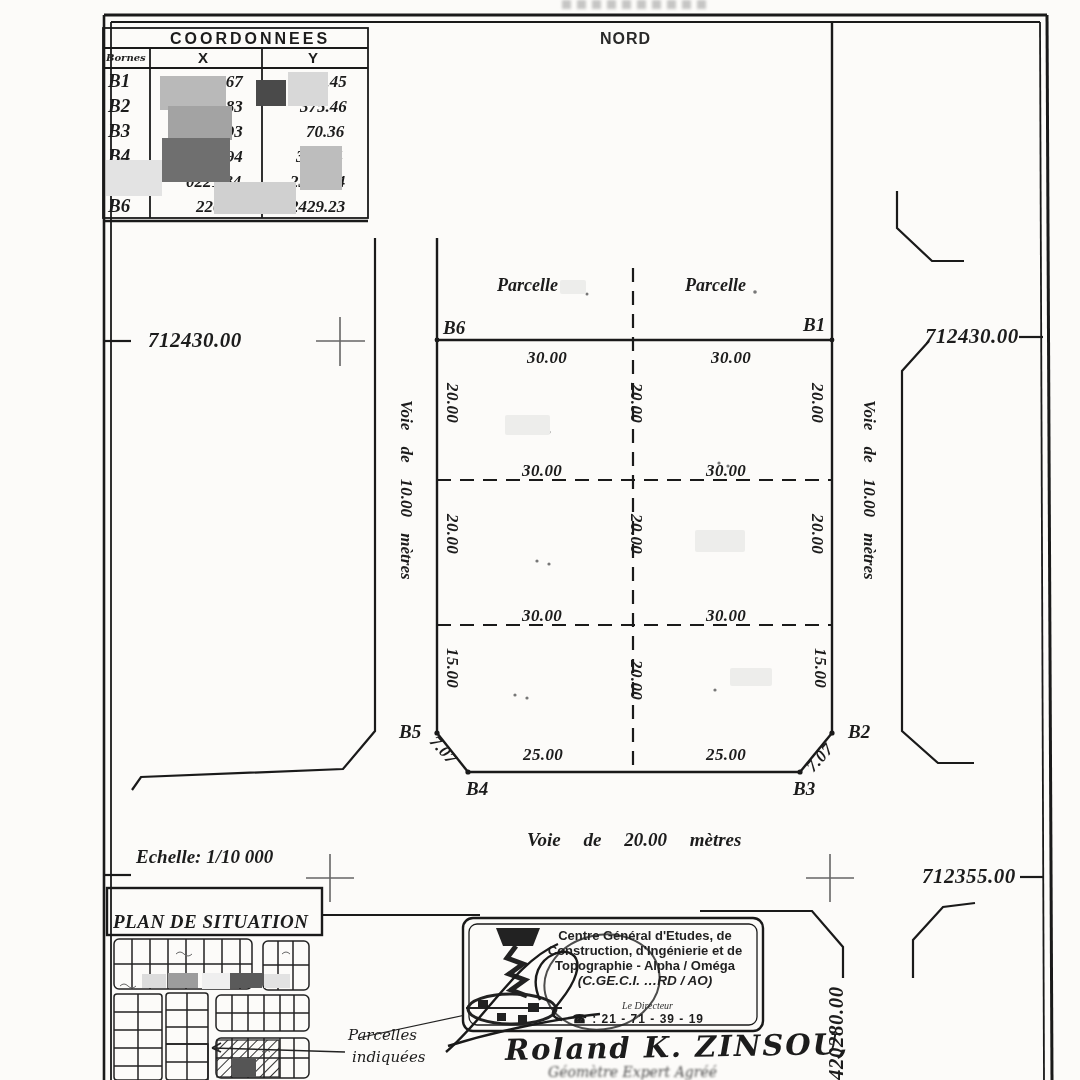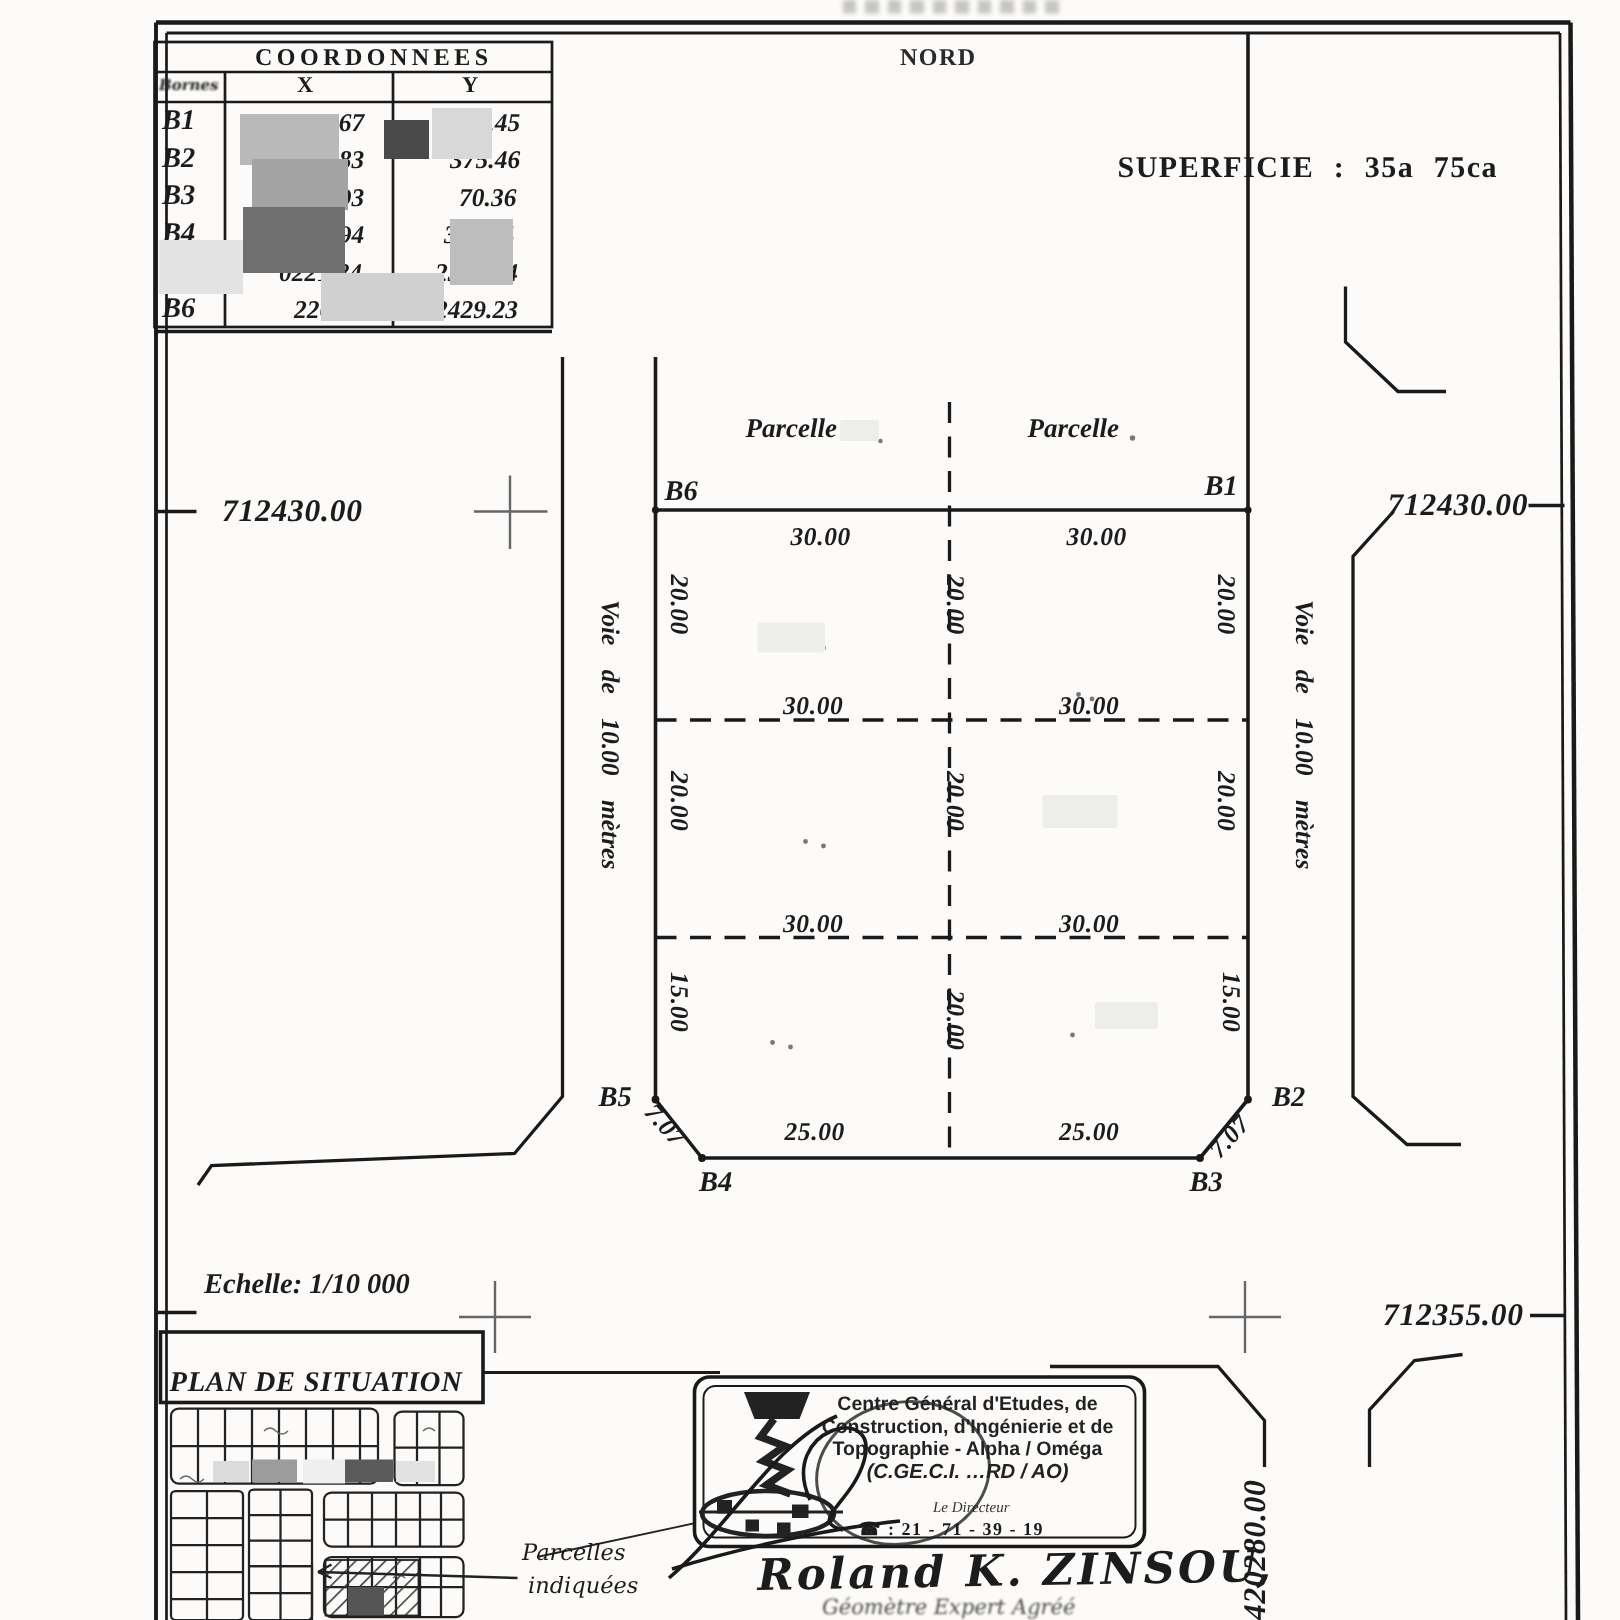--- a/index.html
+++ b/index.html
@@ -1,20 +1,20 @@
 <!DOCTYPE html>
 <html><head>
 <meta charset="utf-8">
 <style>
   html,body{margin:0;padding:0;background:#ffffff;}
   #page{position:relative;width:1080px;height:1080px;background:#fcfbf9;overflow:hidden;
         font-family:"Liberation Serif",serif;color:#1c1c1c;}
   #linework,#overwork{position:absolute;left:0;top:0;pointer-events:none;}
   .abs{position:absolute;white-space:nowrap;}
-  .sans{font-family:Liberation Serif, serif;text-align:right;}
+  .sans{font-family:Liberation Sans, sans-serif;text-align:right;}
   .ib{font-style:italic;font-weight:bold;}
   .dim{font:italic bold 17px "Liberation Serif",serif;letter-spacing:.4px;}
   .vdim{position:absolute;transform-origin:0 0;transform:rotate(90deg);
         font:italic bold 17px "Liberation Serif",serif;letter-spacing:.4px;white-space:nowrap;}
   .vroad{position:absolute;transform-origin:0 0;transform:rotate(90deg);
         font:italic bold 17px "Liberation Serif",serif;word-spacing:12px;white-space:nowrap;}
   .corner{font:italic bold 19px "Liberation Serif",serif;}
   .gridnum{font:italic bold 21px "Liberation Serif",serif;letter-spacing:.5px;}
   .redact{position:absolute;}
   .smudge{position:absolute;background:#ededeb;border-radius:2px;}
@@ -203,21 +203,20 @@
   <div class="redact" style="left:160px;top:76px;width:66px;height:34px;background:#b9b9b9;"></div>
   <div class="redact" style="left:256px;top:80px;width:30px;height:26px;background:#4a4a4a;"></div>
   <div class="redact" style="left:288px;top:72px;width:40px;height:34px;background:#d8d8d8;"></div>
   <div class="redact" style="left:168px;top:106px;width:64px;height:34px;background:#a3a3a3;"></div>
   <div class="redact" style="left:162px;top:138px;width:68px;height:44px;background:#6f6f6f;"></div>
   <div class="redact" style="left:106px;top:160px;width:56px;height:36px;background:#e3e3e3;"></div>
   <div class="redact" style="left:300px;top:146px;width:42px;height:44px;background:#bdbdbd;"></div>
   <div class="redact" style="left:214px;top:182px;width:82px;height:32px;background:#d0d0d0;"></div>
 
   <span class="abs sans" style="left:600px;top:30px;font-size:16px;font-weight:bold;color:#2a2a2a;letter-spacing:1px;">NORD</span>
-  <span class="abs sans" style="left:745px;top:101px;font-size:20px;font-weight:bold;letter-spacing:1px;word-spacing:7px;">SUPERFICIE : 35a 75ca</span>
 
   <span class="abs ib" style="left:497px;top:275px;font-size:18px;">Parcelle</span>
   <span class="abs ib" style="left:685px;top:275px;font-size:18px;">Parcelle</span>
 
   <span class="abs corner" style="left:443px;top:317px;">B6</span>
   <span class="abs corner" style="left:803px;top:314px;">B1</span>
   <span class="abs corner" style="left:399px;top:721px;">B5</span>
   <span class="abs corner" style="left:848px;top:721px;">B2</span>
   <span class="abs corner" style="left:466px;top:778px;">B4</span>
   <span class="abs corner" style="left:793px;top:778px;">B3</span>
@@ -239,20 +238,21 @@
   <span class="vdim" style="left:646px;top:660px;">20.00</span>
   <span class="vdim" style="left:827px;top:383px;">20.00</span>
   <span class="vdim" style="left:827px;top:514px;">20.00</span>
   <span class="vdim" style="left:830px;top:648px;">15.00</span>
 
   <span class="abs dim" style="left:440px;top:732px;transform-origin:0 0;transform:rotate(48deg);">7.07</span>
   <span class="abs dim" style="left:802px;top:763px;transform-origin:0 0;transform:rotate(-48deg);">7.07</span>
 
   <span class="vroad" style="left:416px;top:400px;">Voie de 10.00 mètres</span>
   <span class="vroad" style="left:879px;top:400px;">Voie de 10.00 mètres</span>
+  <span class="abs ib" style="left:527px;top:829px;font-size:19px;word-spacing:18px;">Voie de 20.00 mètres</span>
 
   <span class="abs gridnum" style="left:148px;top:328px;">712430.00</span>
   <span class="abs gridnum" style="left:925px;top:324px;">712430.00</span>
   <span class="abs gridnum" style="left:922px;top:864px;">712355.00</span>
   <span class="abs gridnum" style="left:824px;top:1080px;transform-origin:0 0;transform:rotate(-90deg);">420280.00</span>
 
   <div class="smudge" style="left:505px;top:415px;width:45px;height:20px;"></div>
   <div class="smudge" style="left:695px;top:530px;width:50px;height:22px;"></div>
   <div class="smudge" style="left:730px;top:668px;width:42px;height:18px;"></div>
   <div class="smudge" style="left:560px;top:280px;width:26px;height:14px;"></div>

